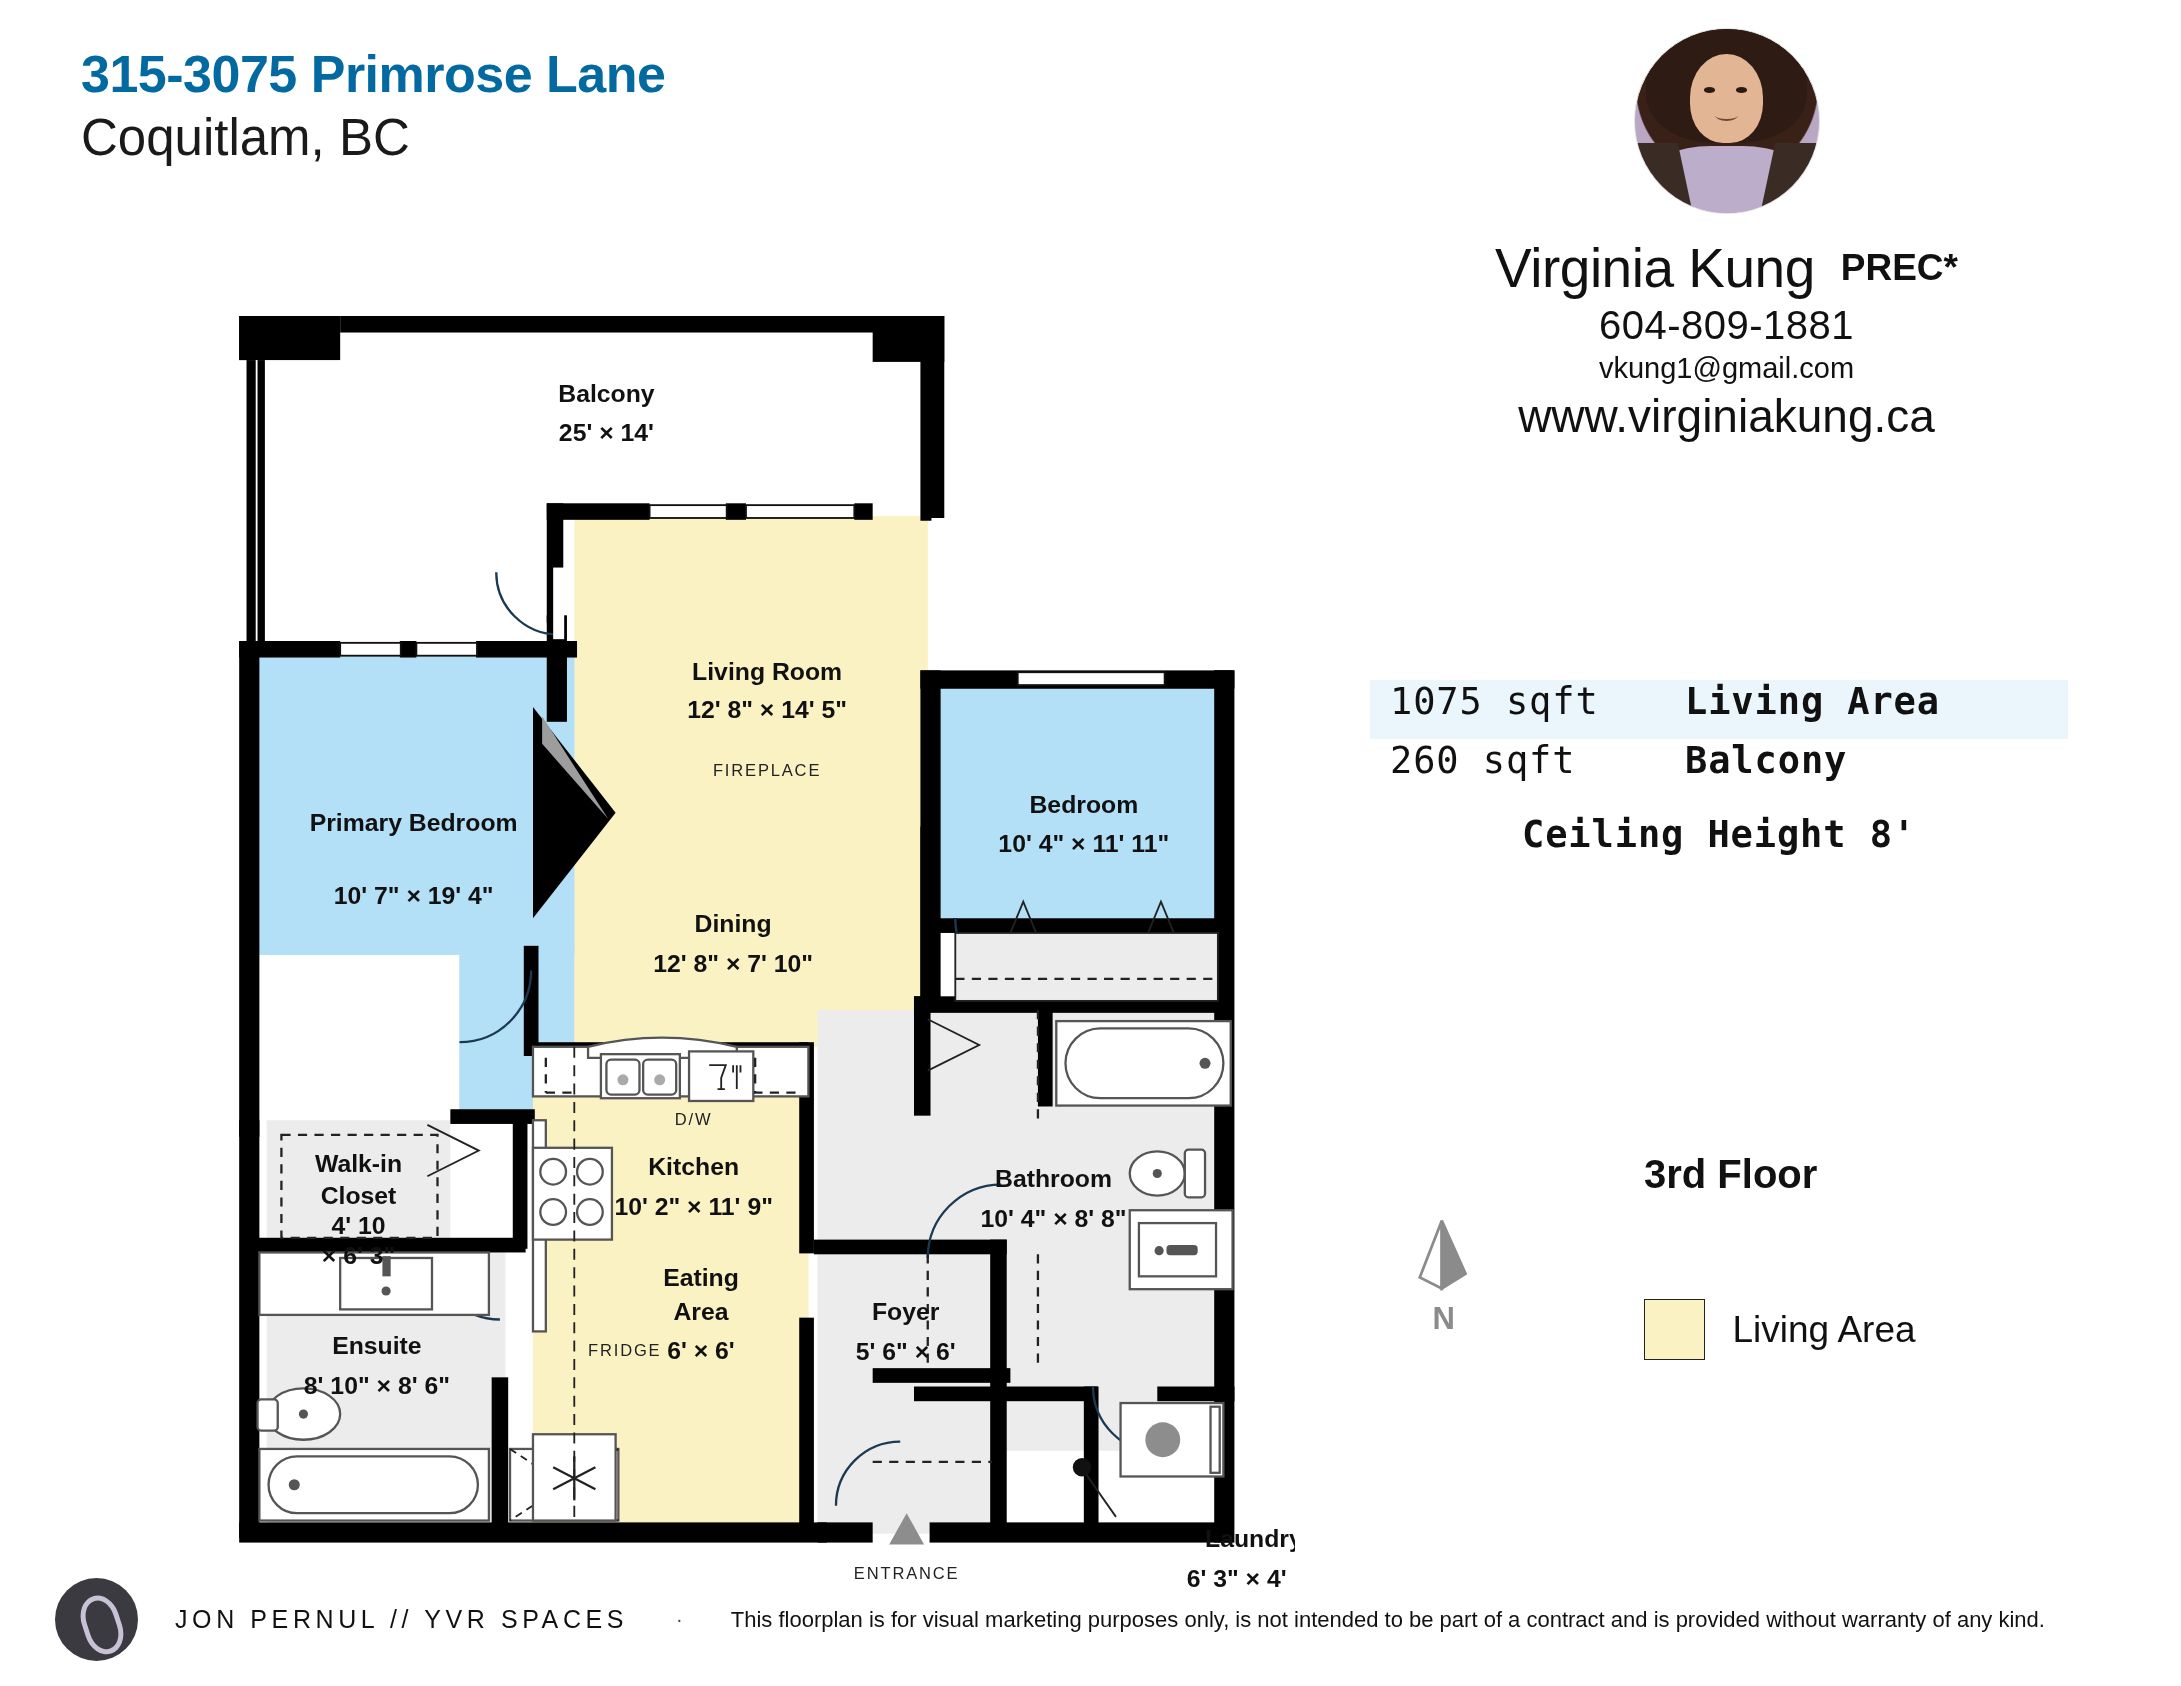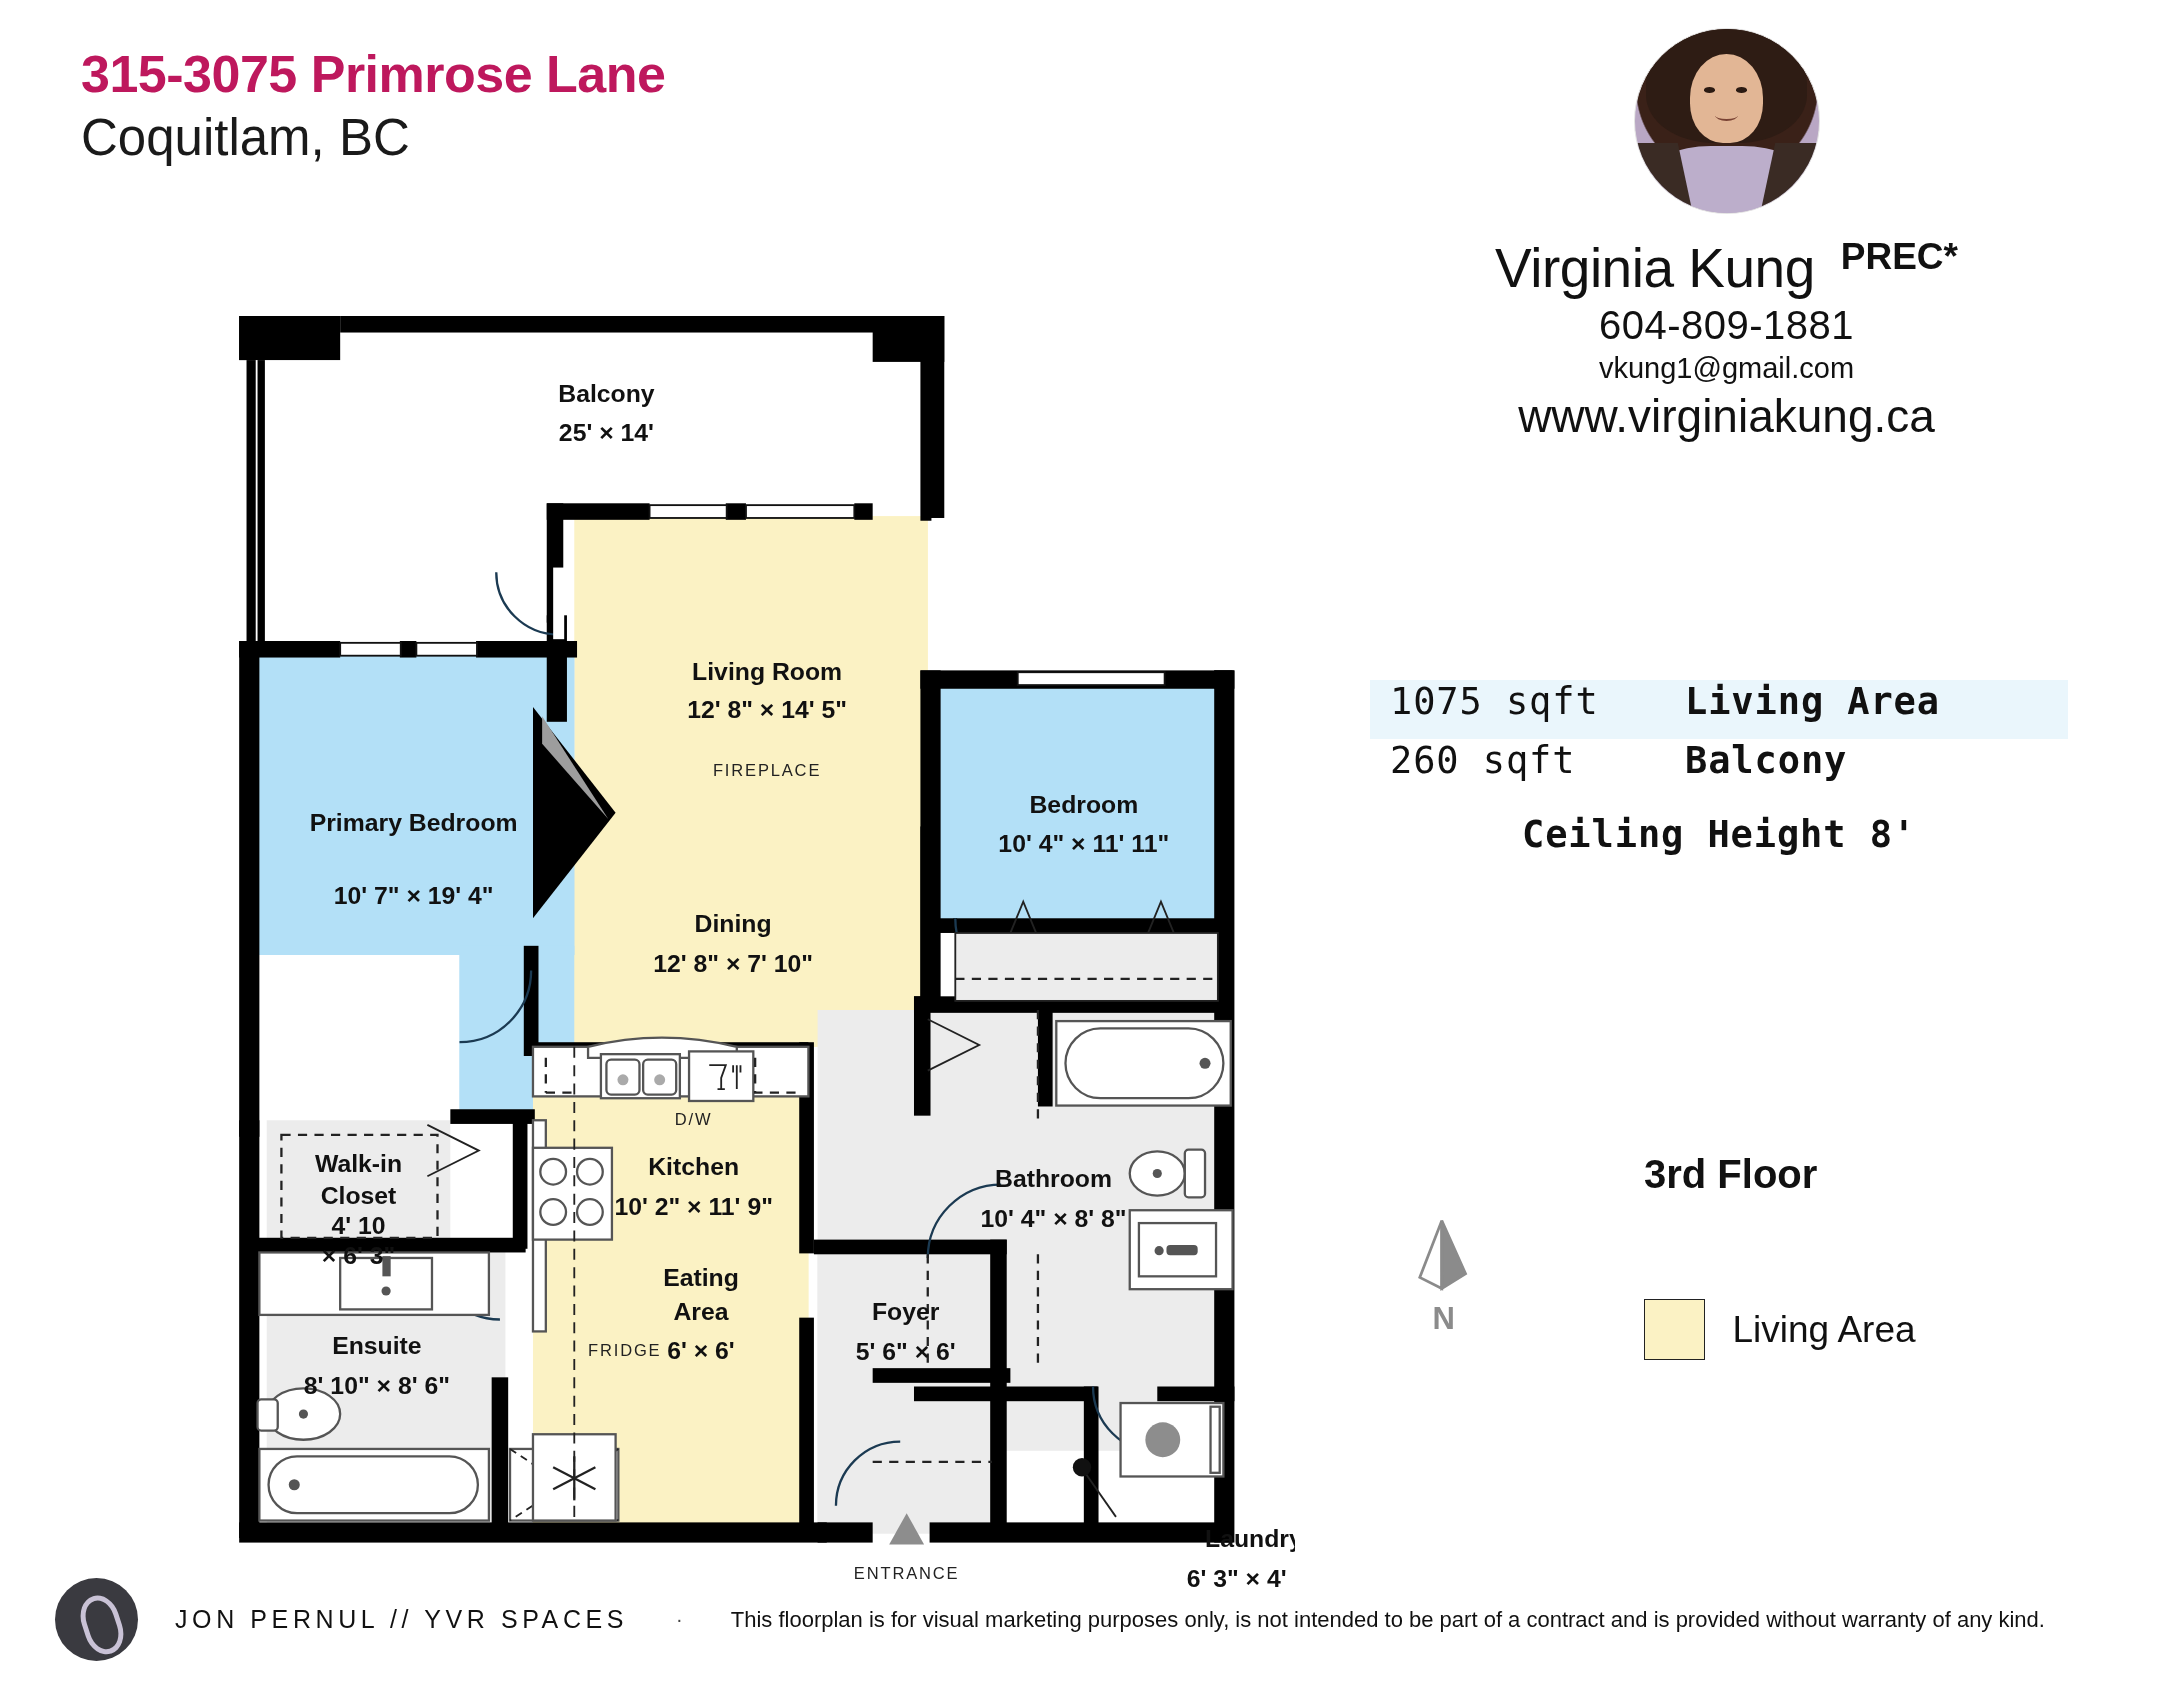--- a/index.html
+++ b/index.html
@@ -1,21 +1,21 @@
 <!DOCTYPE html>
 <html style="font-size:14.7px"><head>
 <meta charset="utf-8">
 <style>
   html,body{margin:0;padding:0;background:#fff;}
   body{width:2182px;height:1686px;position:relative;
        font-family:"Liberation Sans",sans-serif;color:#111;overflow:hidden;}
 
   
   #addr-line1{position:absolute;left:81px;top:44px;font-size:52px;font-weight:bold;
-              color:#be185d;letter-spacing:-0.5px;}
+              color:#0369a1;letter-spacing:-0.5px;}
   #addr-line2{position:absolute;left:81px;top:108px;font-size:51px;font-weight:400;color:#1a1a1a;}
 
   
   #agent{position:absolute;left:1359px;top:27.5px;width:735px;text-align:center;}
   #headshot{width:184px;height:184px;border-radius:50%;margin:0 auto;
             background:radial-gradient(circle at 50% 32%, #d8b49c 0 16%, #5a3a2c 17% 34%, #3a2118 35% 58%, #b9a7c4 59% 100%);
             overflow:hidden;position:relative;border:0.9px solid #e3e3e3;}
   #headshot .hair{position:absolute;left:6%;top:0;width:88%;height:62%;
                   border-radius:48% 48% 42% 42%;background:#2e1c14;}
   #headshot .face{position:absolute;left:30%;top:14%;width:40%;height:48%;
@@ -24,21 +24,21 @@
   #headshot .eyeL{left:38%;} #headshot .eyeR{left:55%;}
   #headshot .smile{position:absolute;left:44%;top:44%;width:12%;height:5%;
                    border-bottom:2.8px solid #7a4334;border-radius:0 0 60% 60%;}
   #headshot .shirt{position:absolute;left:8%;top:64%;width:84%;height:40%;
                    background:#bcaecb;border-radius:40% 40% 0 0;}
   #headshot .jacketL,#headshot .jacketR{position:absolute;top:62%;width:30%;height:42%;background:#3a2b24;}
   #headshot .jacketL{left:-2%;transform:skewX(12deg);}
   #headshot .jacketR{right:-2%;transform:skewX(-12deg);}
 
   #agent-name-row{margin-top:22px;font-size:55px;font-weight:400;letter-spacing:-0.5px;
-                  display:flex;justify-content:center;align-items:flex-start;gap:26px;}
+                  display:flex;justify-content:center;align-items:center;gap:26px;}
   #agent-name-row .prec{font-size:37px;font-weight:bold;letter-spacing:0px;}
   #agent-phone{margin-top:3.7px;font-size:40px;letter-spacing:0.5px;}
   #agent-email{margin-top:3.7px;font-size:29px;}
   #agent-web{margin-top:3.7px;font-size:46px;}
 
   
   #stats{position:absolute;left:1370px;top:680px;width:698px;
          font-family:"DejaVu Sans Mono","Liberation Mono",monospace;}
   .stat-row{display:flex;align-items:baseline;height:59px;padding-left:20px;box-sizing:border-box;}
   .stat-row .num{font-size:37px;width:275px;text-align:left;padding-right:20px;letter-spacing:0.9px;}

